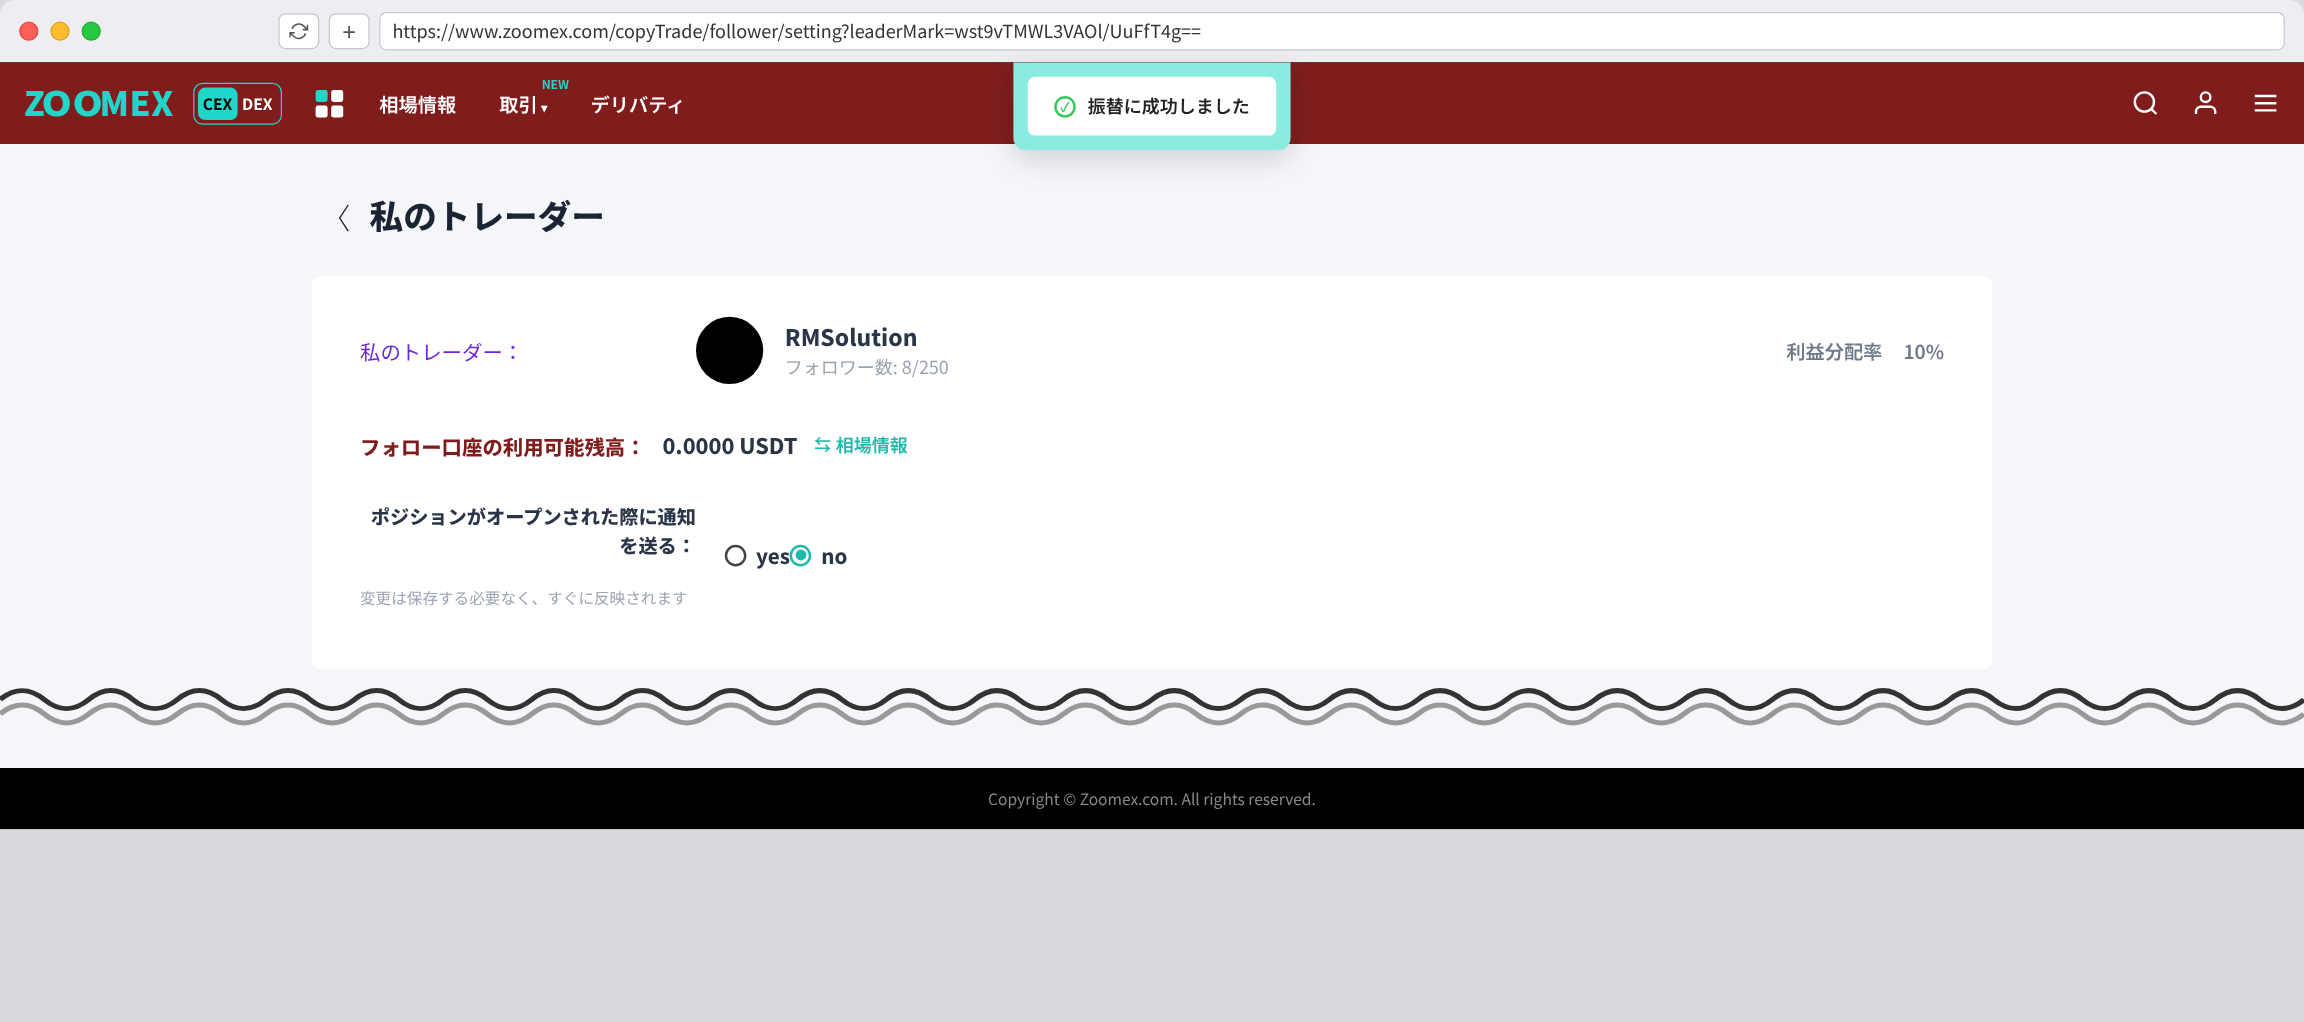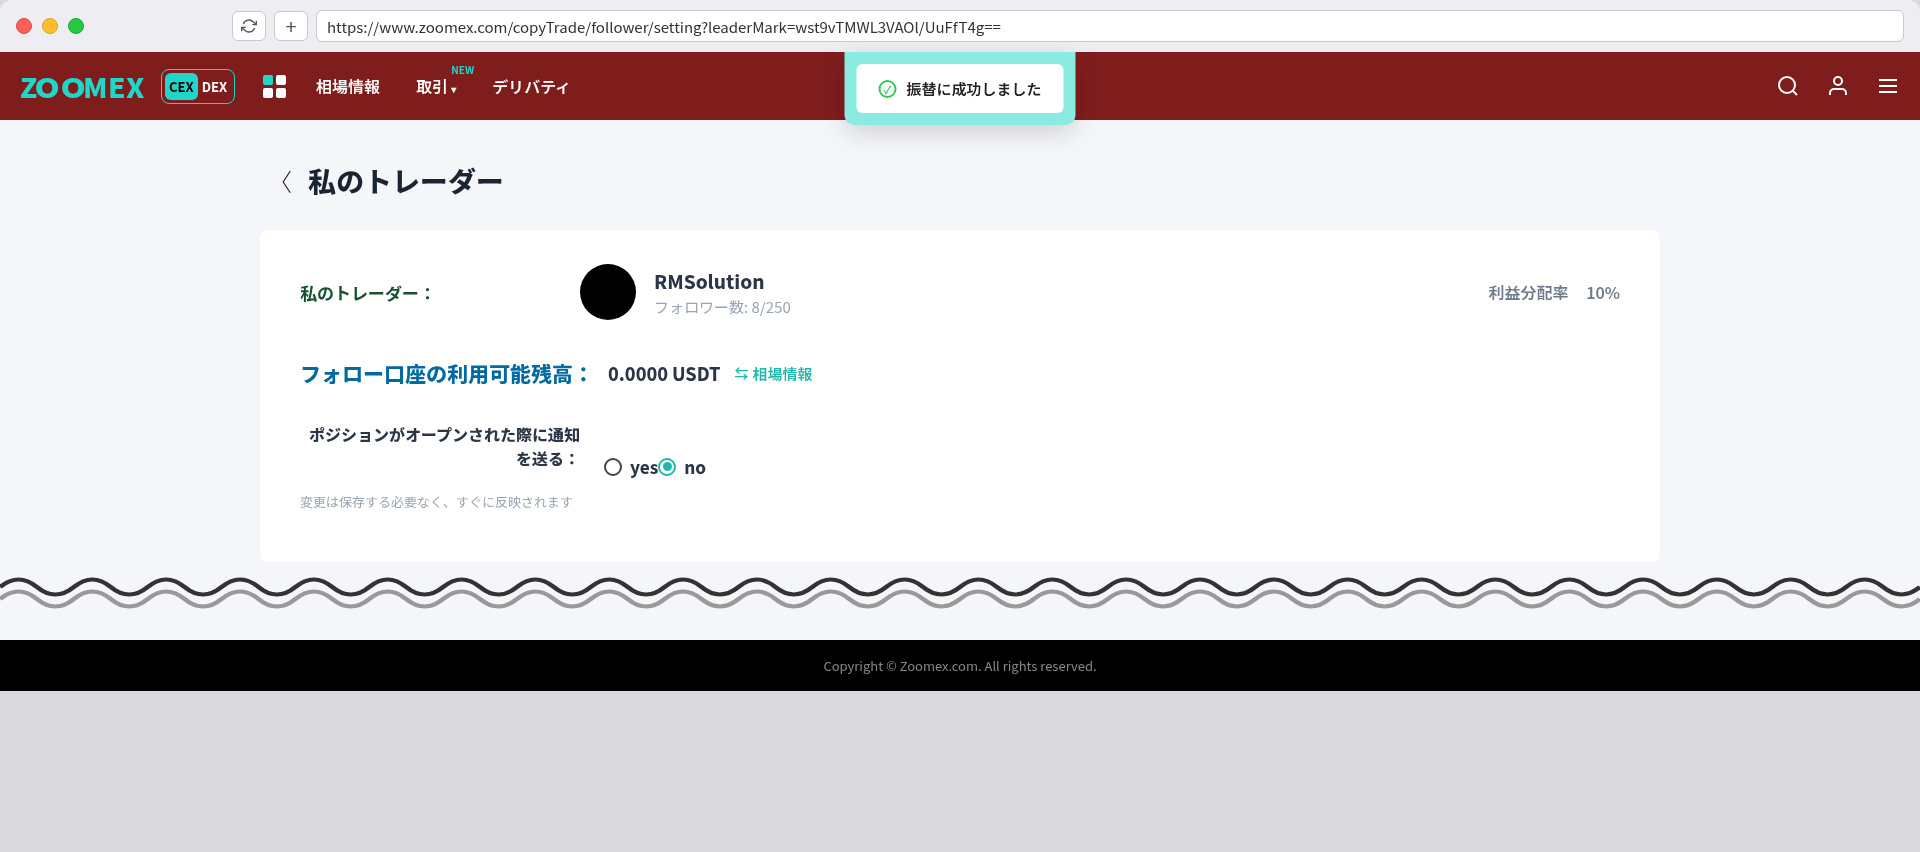--- a/index.html
+++ b/index.html
@@ -37,30 +37,30 @@
 .toast-icon { width: 18px; height: 18px; border: 2px solid #34c759; border-radius: 50%; display: flex; align-items: center; justify-content: center; color: #34c759; font-size: 11px; }
 
 .page { background: #f5f6fa; padding: 40px 0 0 0; min-height: 520px; }
 .page-inner { max-width: 1420px; margin: 0 auto; padding: 0 10px; }
 .page-title-row { display: flex; align-items: center; gap: 16px; margin-bottom: 30px; padding-left: 8px; }
 .back-chev { font-size: 24px; color: #222; cursor: pointer; font-weight: 300; }
 .page-title { font-size: 28px; font-weight: 800; color: #1a2433; }
 
 .card { background: #fff; border-radius: 8px; padding: 34px 40px 50px 40px; }
 .row1 { display: flex; align-items: center; margin-bottom: 38px; }
-.label-col { width: 280px; font-size: 17px; font-weight: 700; color: #14532d; }
+.label-col { width: 280px; font-size: 17px; font-weight: 400; color: #6d28d9; }
 .trader-box { display: flex; align-items: center; gap: 18px; }
 .avatar { width: 56px; height: 56px; border-radius: 50%; background: #000; }
 .trader-name { font-size: 19px; font-weight: 800; color: #2a3647; }
 .trader-sub { font-size: 15px; color: #98a3b3; margin-top: 2px; }
 .profit-share { margin-left: auto; font-size: 16px; color: #6e7a8a; font-weight: 600; }
 .profit-share .pct { margin-left: 14px; text-align: right; }
 
 .row2 { display: flex; align-items: center; gap: 14px; margin-bottom: 34px; }
-.balance-label { font-size: 21px; font-weight: 800; color: #0369a1; }
+.balance-label { font-size: 17px; font-weight: 800; color: #7f1d1d; }
 .balance-val { font-size: 18px; font-weight: 800; color: #2a3647; }
 .transfer-link { color: #1fb8ac; font-size: 15px; font-weight: 600; cursor: pointer; display: inline-flex; align-items: center; gap: 4px; }
 .transfer-icon { color: #1fb8ac; font-size: 14px; }
 
 .row3 { display: flex; align-items: center; gap: 24px; }
 .notif-label { width: 280px; }
 .notif-title { font-size: 16px; font-weight: 800; color: #2a3647; line-height: 1.5; text-align: right; }
 .notif-sub { font-size: 13px; color: #9aa4b3; margin-top: 22px; line-height: 1.5; }
 .radio-group { display: flex; }
 .radio-opt { display: flex; align-items: center; gap: 8px; cursor: pointer; }

